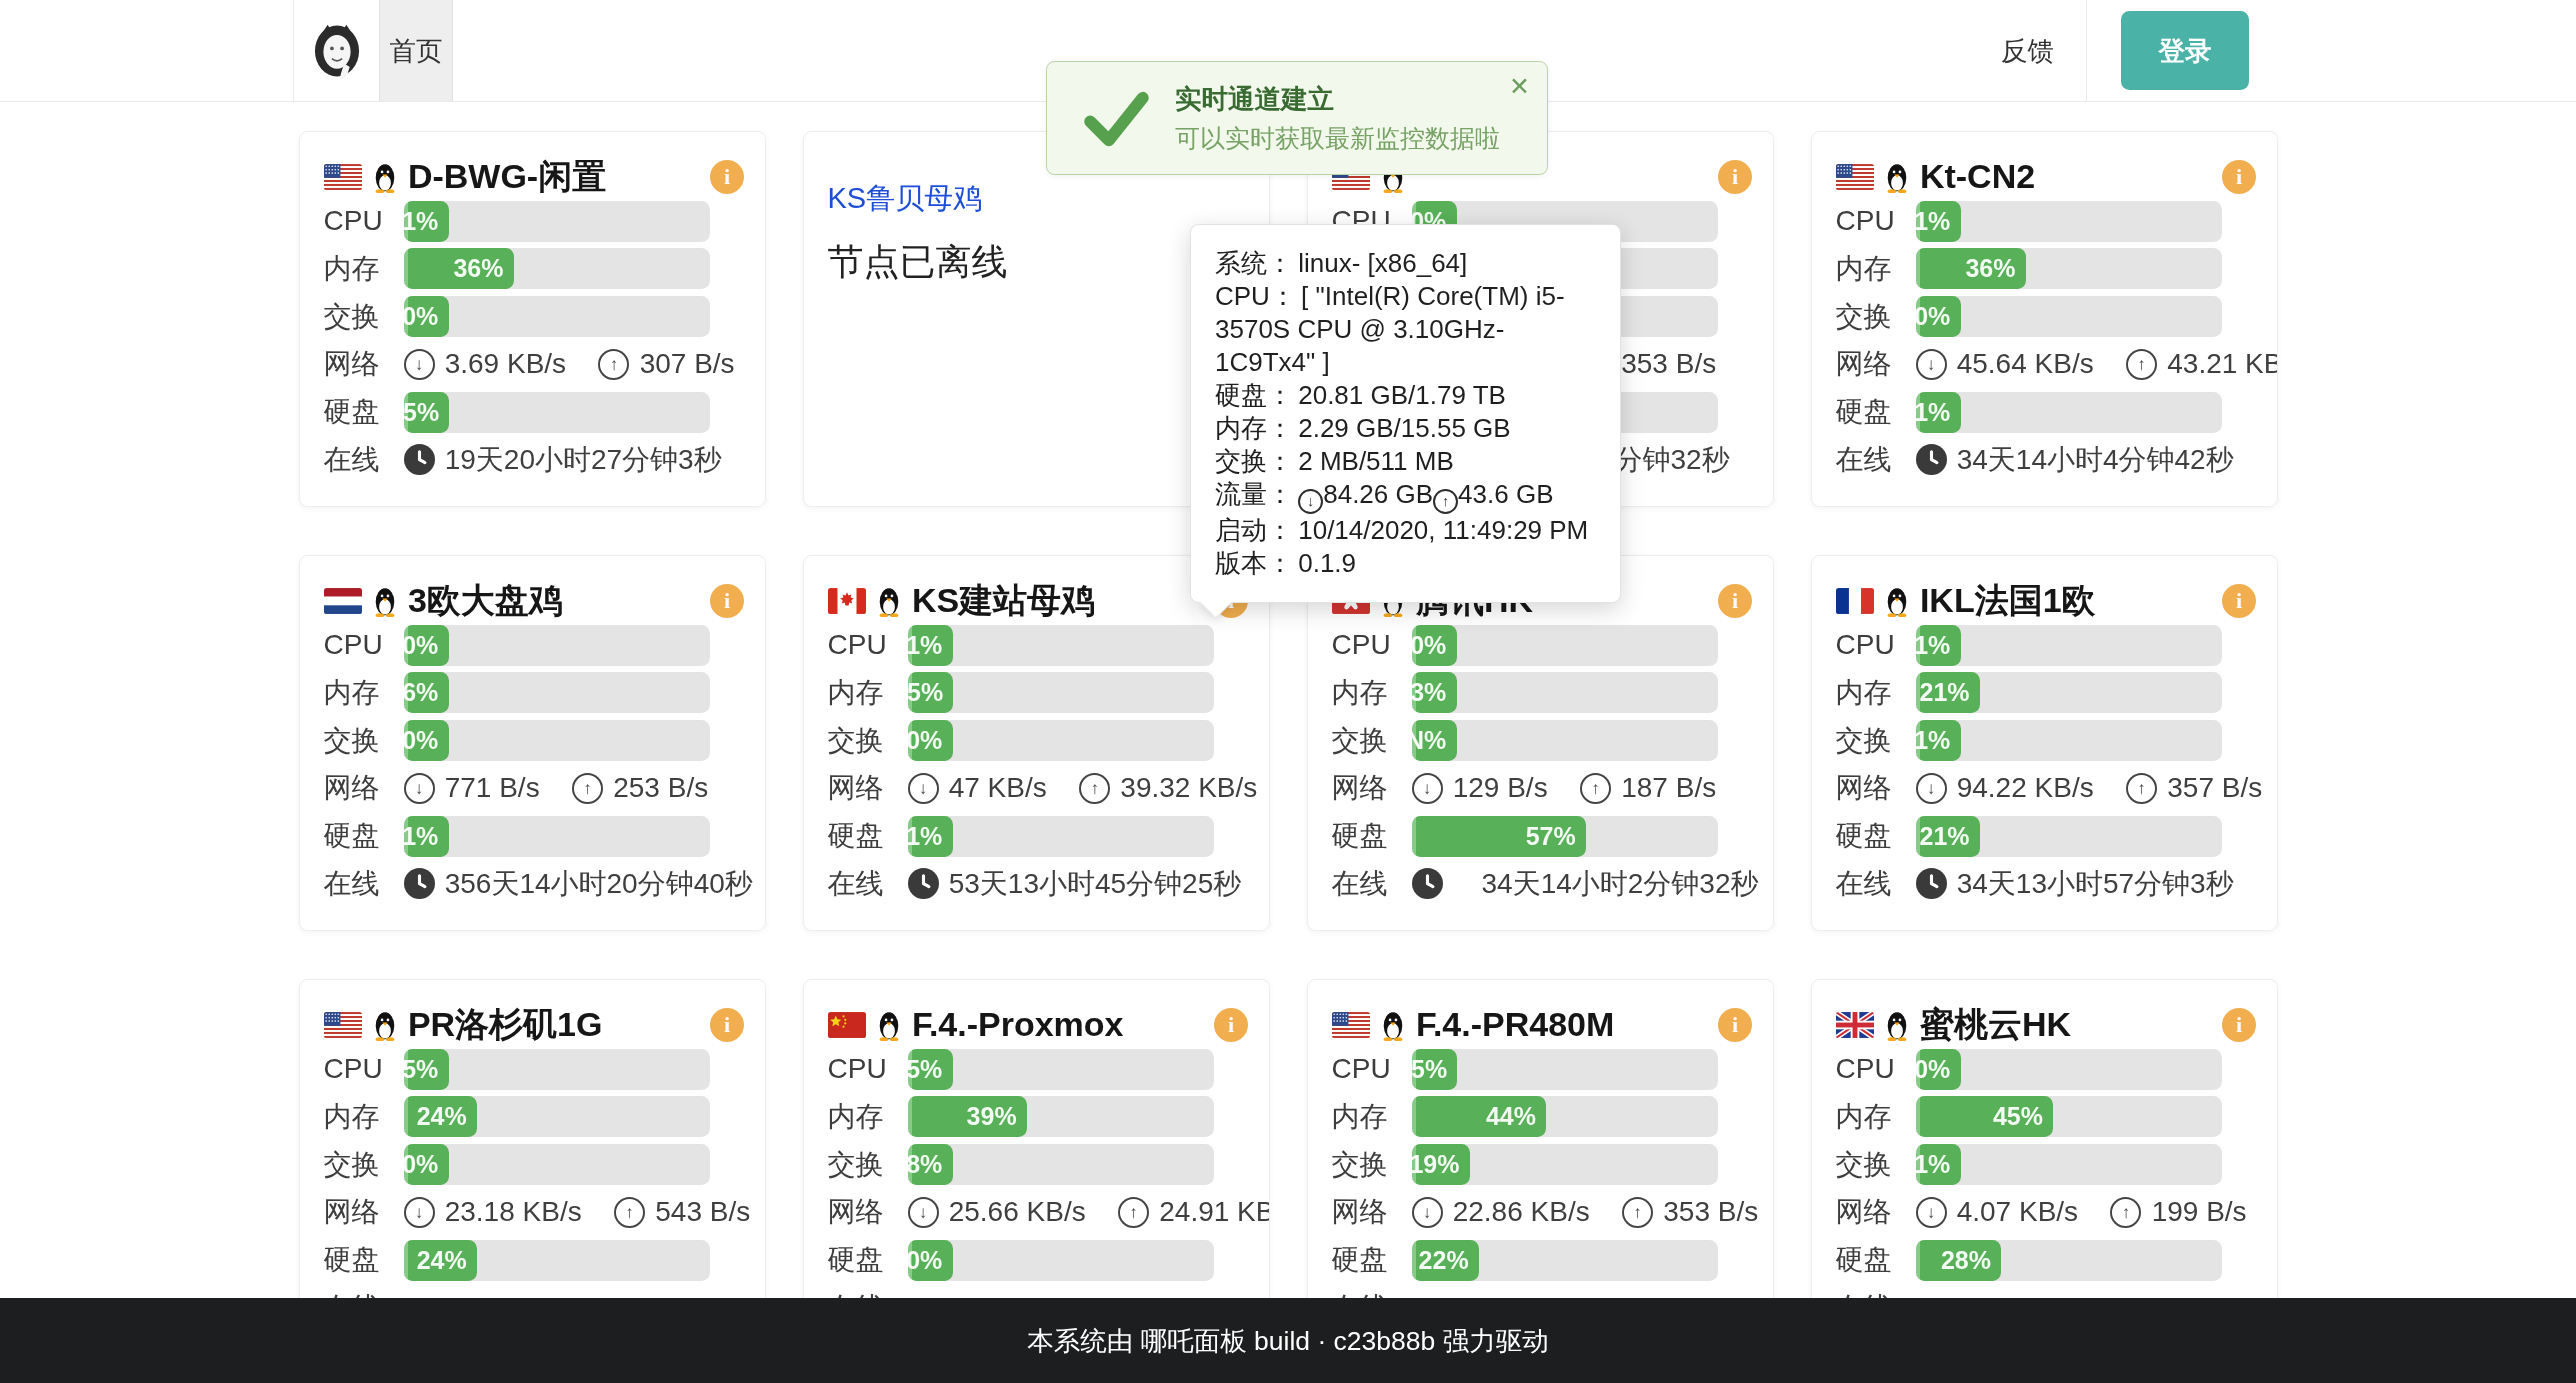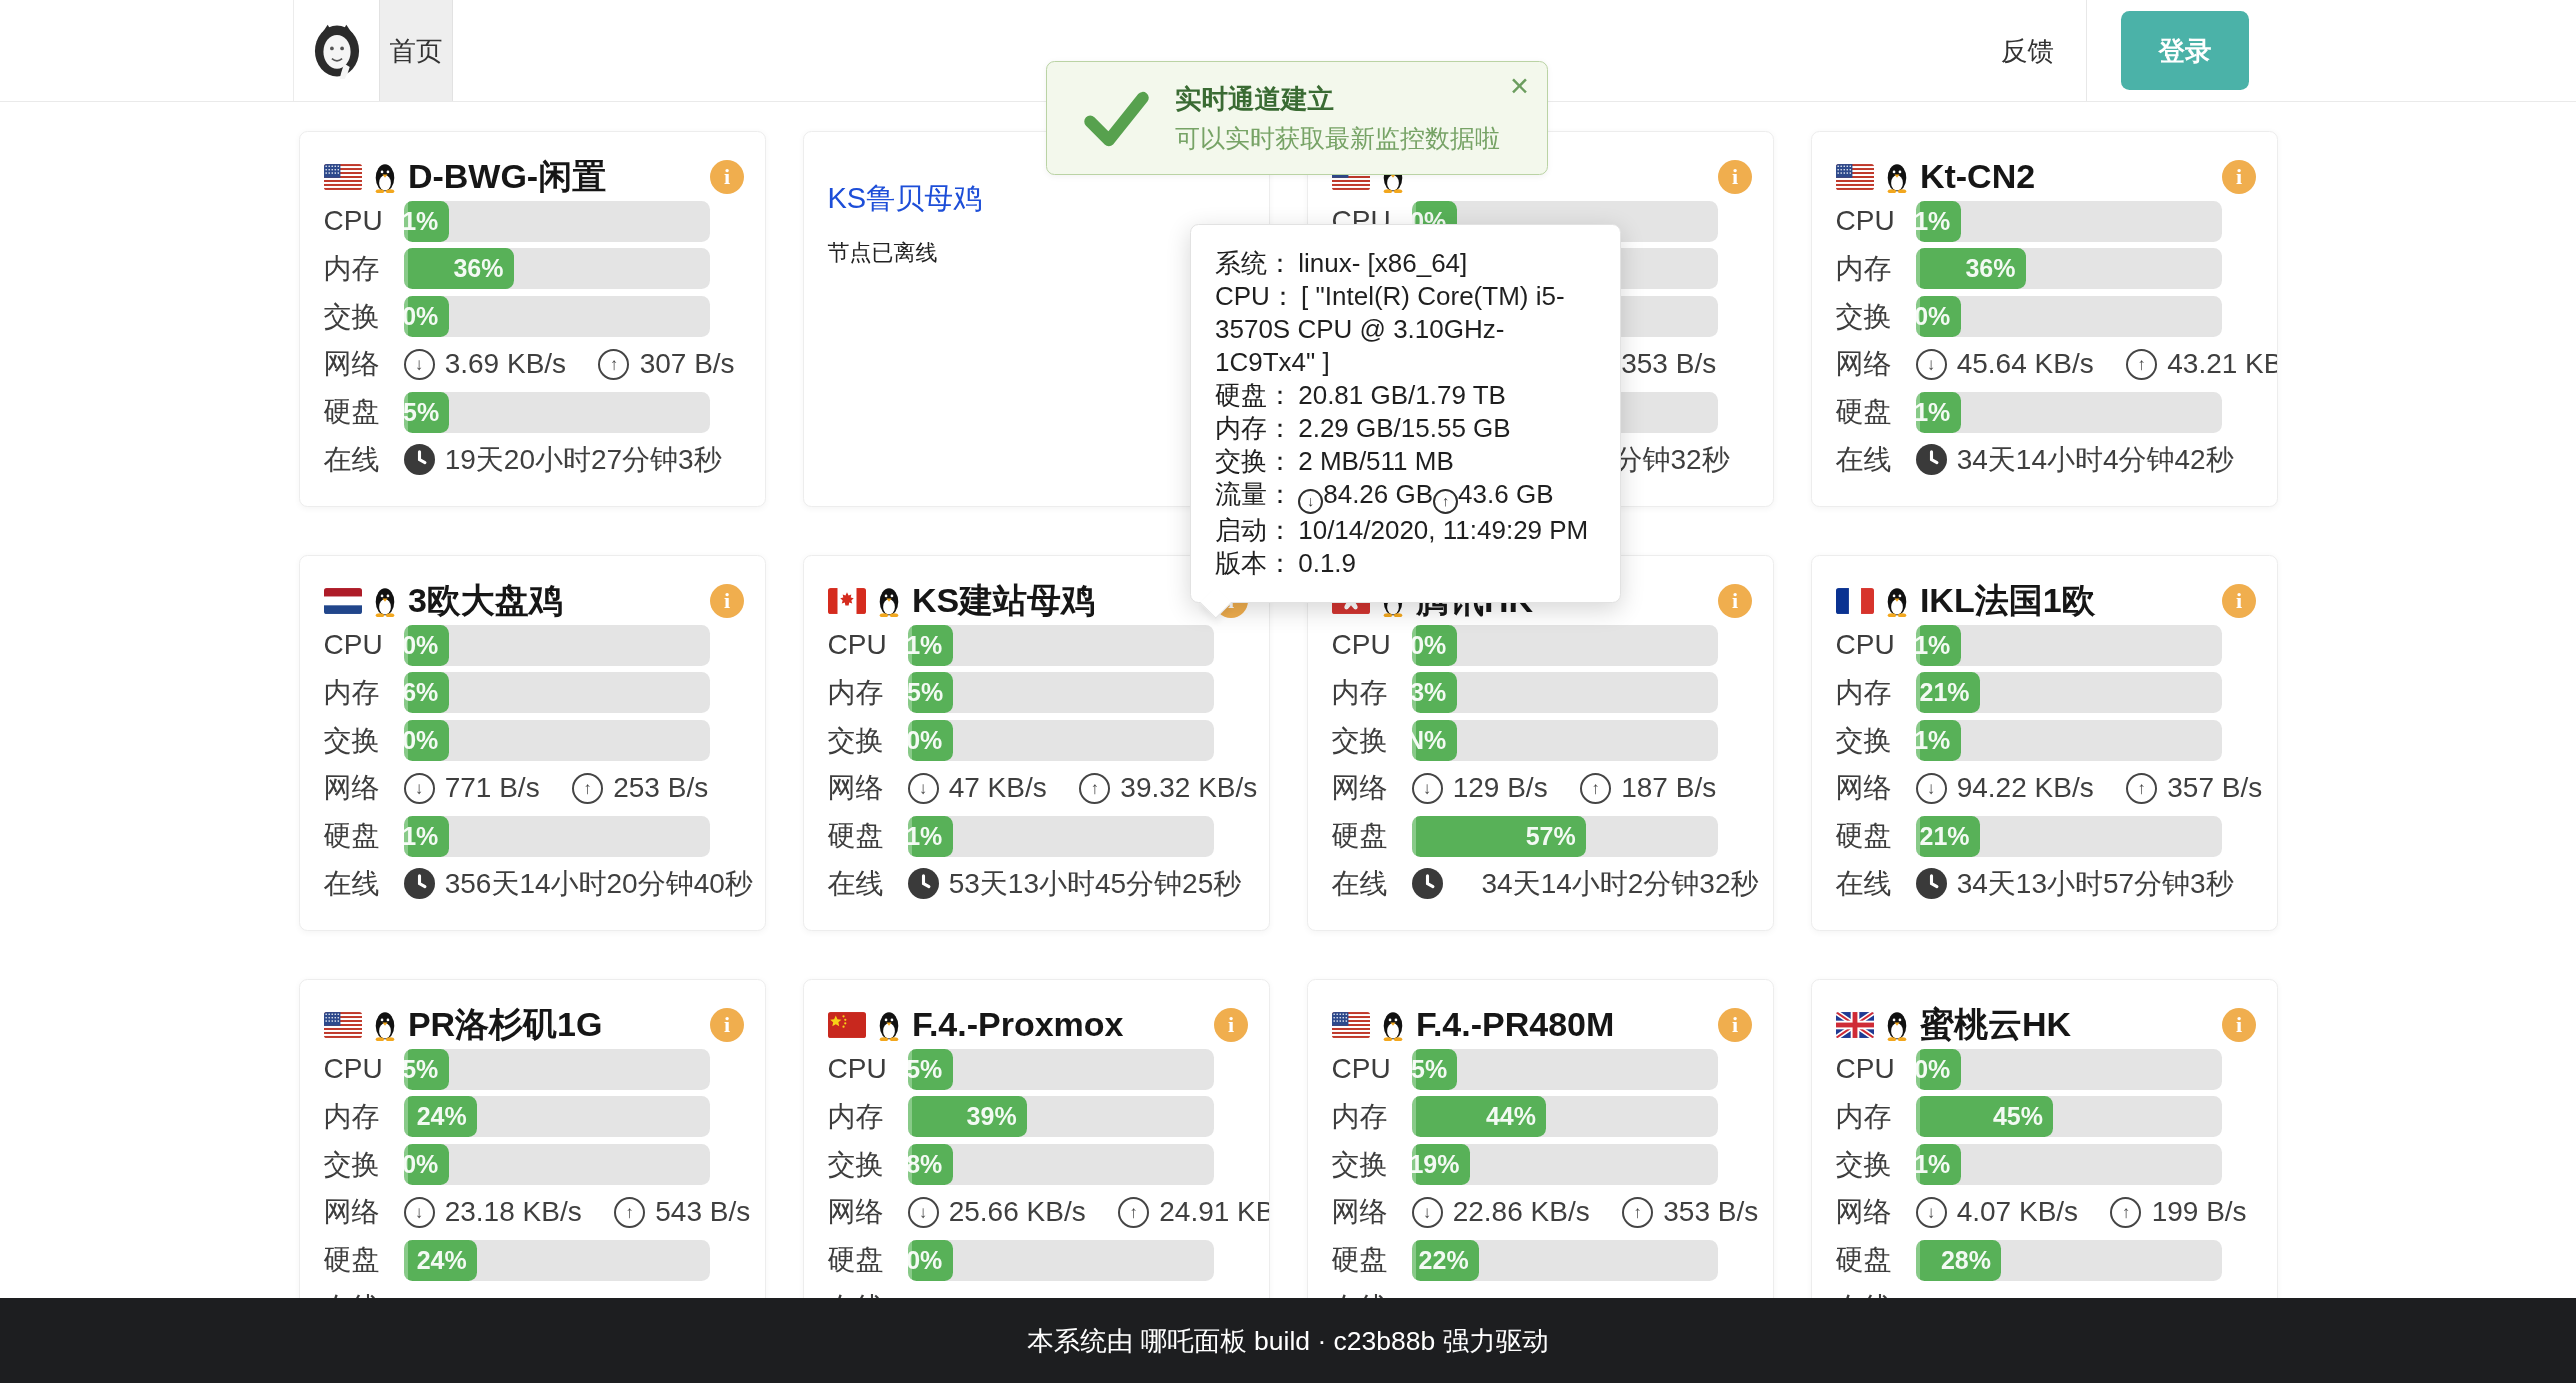--- a/index.html
+++ b/index.html
@@ -39,21 +39,21 @@
     background:linear-gradient(90deg,#88ca88 0 4.3px,#58b158 4.3px);}
   .pct{position:absolute;right:10.2px;top:0;line-height:41px;font-size:25px;font-weight:700;
     color:rgba(255,255,255,.93);white-space:nowrap;}
   .valrow{display:flex;align-items:center;gap:10.2px;font-size:28px;color:#3f3f3f;
     padding-left:104px;white-space:nowrap;}
   .cic{width:31px;height:31px;border:2.6px solid #454545;border-radius:50%;box-sizing:border-box;
     display:flex;align-items:center;justify-content:center;flex:none;
     font-size:17px;font-weight:700;color:#454545;line-height:1;}
   .gap26{width:12px;}
   .off-name{font-size:29px;color:#1d4ed8;margin:26px 0 0 24px;}
-  .off-status{font-size:22px;color:#222;margin:19px 0 0 24px;}
+  .off-status{font-size:36px;color:#222;margin:19px 0 0 24px;}
   
   .toast{position:absolute;left:1046px;top:61px;width:502px;height:114px;background:#f3f8ec;
     border:1.7px solid #bad3a4;border-radius:8.5px;box-sizing:border-box;z-index:40;
     box-shadow:0 1.7px 6.8px rgba(0,0,0,.05);}
   .toast-check{position:absolute;left:36px;top:29px;}
   .toast-title{position:absolute;left:128px;top:19px;font-size:26.5px;font-weight:700;color:#3a6b33;}
   .toast-msg{position:absolute;left:128px;top:60px;font-size:25px;color:#77a366;}
   .toast-close{position:absolute;right:17px;top:10.2px;font-size:25px;font-weight:700;
     color:#6b9d5e;cursor:pointer;}
   

